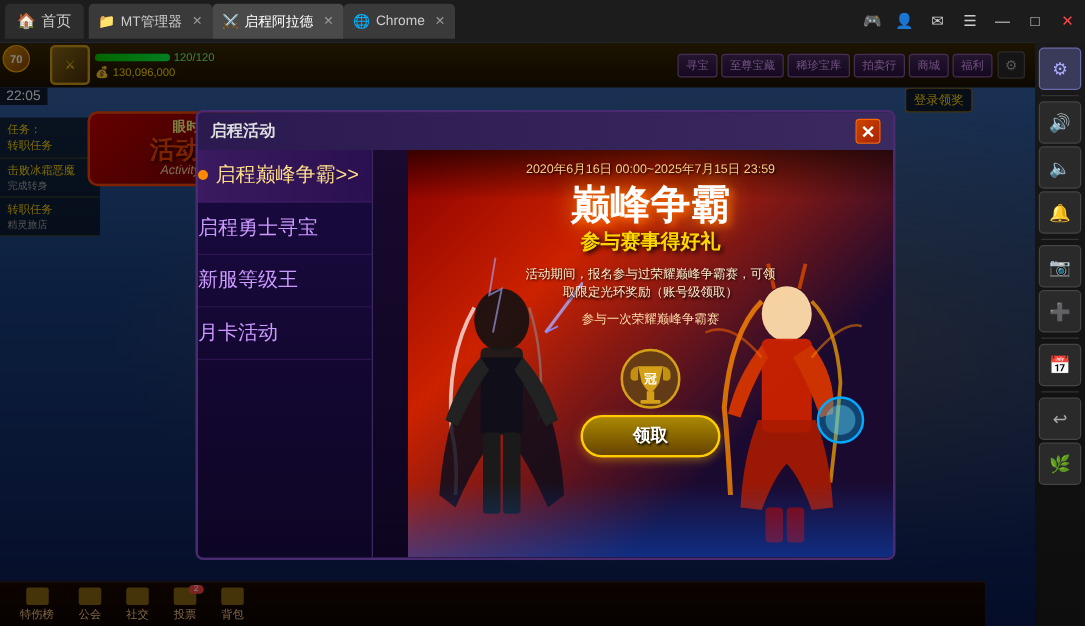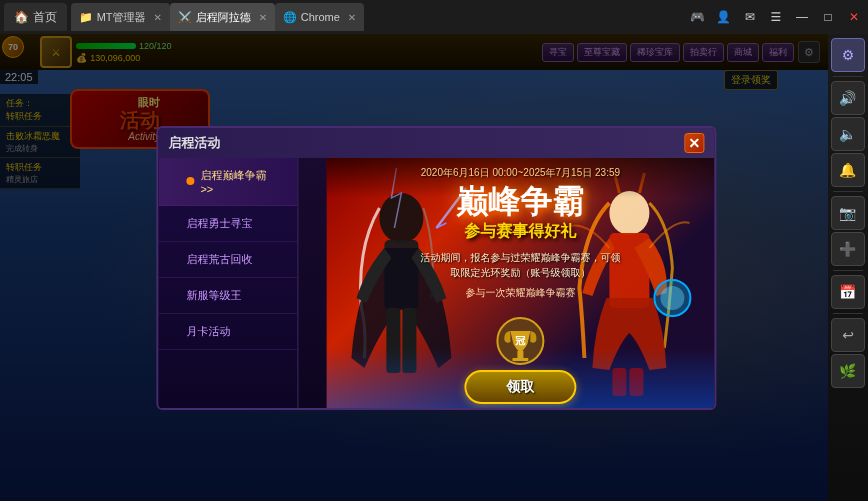--- a/index.html
+++ b/index.html
@@ -202,21 +202,21 @@
       background: rgba(0,0,0,0.5);
       z-index: 50;
     }
 
     
     #activity-modal {
       position: absolute;
       top: 50%; left: 50%;
       transform: translate(-46%, -50%);
       width: 560px;
-      height: 284px;
+      height: 360px;
       background: linear-gradient(180deg, #1a0a30 0%, #0d0520 100%);
       border: 2px solid #4a2a70;
       border-radius: 6px;
       z-index: 60;
       display: flex;
       overflow: hidden;
     }
 
     
     .modal-titlebar {
@@ -247,22 +247,22 @@
     
     .modal-sidebar {
       position: absolute;
       top: 30px; left: 0;
       width: 140px; bottom: 0;
       background: linear-gradient(180deg, #1a0a40 0%, #0d0525 100%);
       border-right: 1px solid #3a2a60;
       overflow-y: auto;
     }
     .sidebar-menu-item {
-      padding: 10px 28px;
-      font-size: 11px; color: #cc99ff;
+      padding: 10px 0;
+      font-size: 16px; color: #cc99ff;
       border-bottom: 1px solid rgba(80,40,120,0.4);
       cursor: pointer;
       display: flex; align-items: center;
       position: relative;
     }
     .sidebar-menu-item.active {
       background: linear-gradient(90deg, #3a1a60 0%, #2a1050 100%);
       color: #ffdd88;
     }
     .sidebar-menu-item .dot {
@@ -558,23 +558,20 @@
 
     <div class="modal-sidebar">
       <div class="sidebar-menu-item active">
         <span class="dot"></span>
         <span>启程巅峰争霸&gt;&gt;</span>
       </div>
       <div class="sidebar-menu-item">
         <span>启程勇士寻宝</span>
       </div>
       <div class="sidebar-menu-item">
-        <span>启程荒古回收</span>
-      </div>
-      <div class="sidebar-menu-item">
         <span>新服等级王</span>
       </div>
       <div class="sidebar-menu-item">
         <span>月卡活动</span>
       </div>
     </div>
 
     <div class="modal-content">
 
       <div class="hero-image">
@@ -656,20 +653,43 @@
             <path d="M35 15 Q42 16 41 24 Q40 28 35 26 Z" fill="#c49010"></path>
             <text x="25" y="28" text-anchor="middle" font-size="10" fill="#fff" font-weight="bold">冠</text>
           </svg>
         </div>
 
         <button class="claim-btn">领取</button>
       </div>
     </div>
   </div>
 
+  <div id="bottom-bar">
+    <div class="bottom-nav-item">
+      <div class="bottom-nav-icon"></div>
+      <span>特伤榜</span>
+    </div>
+    <div class="bottom-nav-item">
+      <div class="bottom-nav-icon"></div>
+      <span>公会</span>
+    </div>
+    <div class="bottom-nav-item">
+      <div class="bottom-nav-icon"></div>
+      <span>社交</span>
+    </div>
+    <div class="bottom-nav-item">
+      <div class="bottom-nav-icon"></div>
+      <span>投票</span>
+      <div class="bottom-badge">2</div>
+    </div>
+    <div class="bottom-nav-item">
+      <div class="bottom-nav-icon"></div>
+      <span>背包</span>
+    </div>
+  </div>
 </div>
 
 <div id="right-sidebar">
   <div class="rs-btn active">⚙</div>
   <div class="rs-divider"></div>
   <div class="rs-btn">🔊</div>
   <div class="rs-btn">🔈</div>
   <div class="rs-btn">🔔</div>
   <div class="rs-divider"></div>
   <div class="rs-btn">📷</div>

